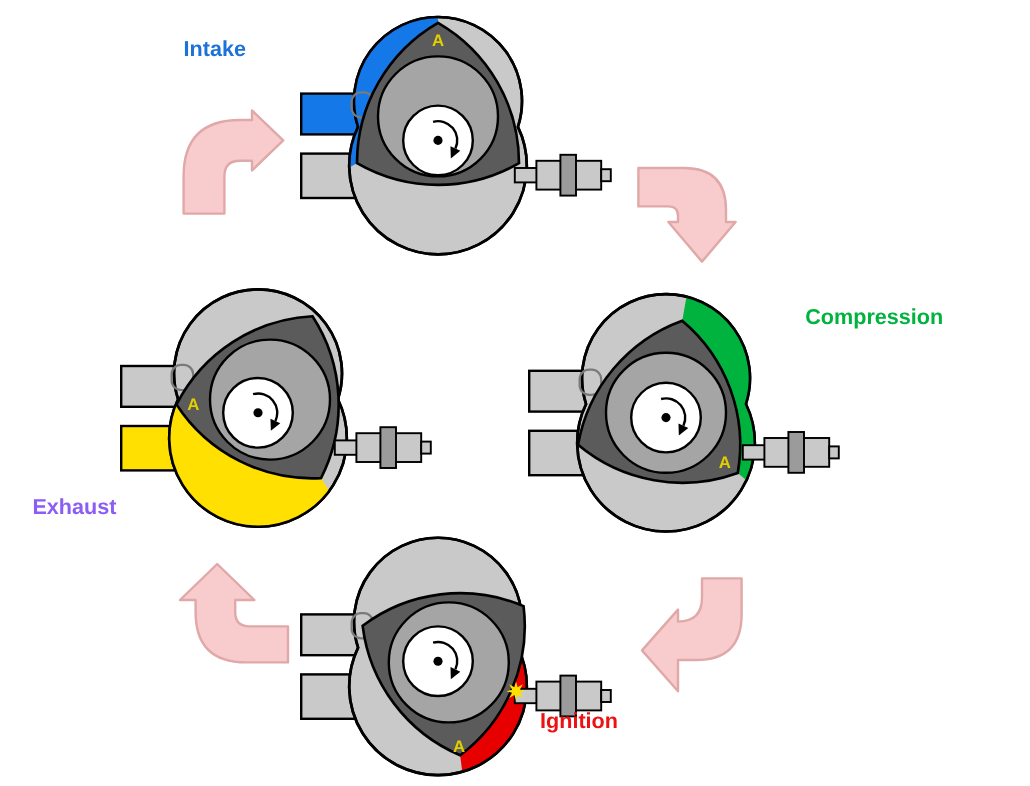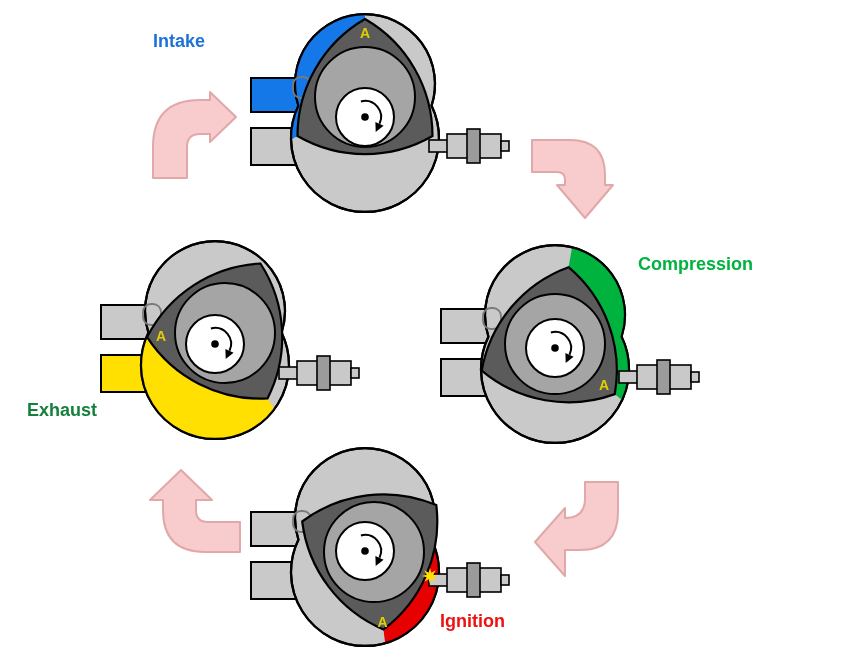--- a/index.html
+++ b/index.html
@@ -11,22 +11,22 @@
   .engine{position:absolute;width:300px;height:235px;overflow:visible;}
   #eng-intake{left:235px;top:-2px;}
   #eng-compression{left:425px;top:229px;}
   #eng-ignition{left:235px;top:432px;}
   #eng-exhaust{left:85px;top:225px;}
   .phase-label{
     position:absolute;font-size:18px;font-weight:bold;letter-spacing:0px;
     font-family:"Liberation Sans",sans-serif;white-space:nowrap;
   }
   #lbl-intake{left:153px;top:31px;}
-  #lbl-compression{left:638px;top:254px;}
-  #lbl-ignition{left:440px;top:591px;margin-top:20px;}
+  #lbl-compression{left:671px;top:254px;}
+  #lbl-ignition{left:450px;top:591px;}
   #lbl-exhaust{left:27px;top:400px;}
 </style>
 </head>
 <body>
 
 <div class="stage">
 
   <svg class="overlay" viewBox="0 0 858 655">
     <path class="cycle-arrow" d="M153,178 L153,147 Q153,100 200,100 L210,100 L210,92 L236,117 L210,142 L210,134 L200,134 Q187,134 187,147 L187,178 Z" stroke-width="2" stroke-linejoin="round" fill="#F8CCCC" stroke="#E0A8A8"></path>
     <path class="cycle-arrow" d="M532,140 L570,140 Q605,140 605,175 L605,185 L613,185 L585,218 L557,185 L565,185 L565,180 Q565,172 557,172 L532,172 Z" stroke-width="2" stroke-linejoin="round" fill="#F8CCCC" stroke="#E0A8A8"></path>
@@ -128,15 +128,15 @@
       <text x="-53.9" y="1.3" fill="#E3CF00" text-anchor="middle" font-size="14" font-weight="bold" font-family="&quot;Liberation Sans&quot;,sans-serif">A</text>
       <rect x="64" y="27" width="20" height="12" fill="#C9C9C9" stroke="#000000" stroke-width="1.6"></rect>
       <rect x="82" y="21" width="54" height="24" fill="#C9C9C9" stroke="#000000" stroke-width="1.6"></rect>
       <rect x="102" y="16" width="13" height="34" fill="#9B9B9B" stroke="#000000" stroke-width="1.6"></rect>
       <rect x="136" y="28" width="8" height="10" fill="#C9C9C9" stroke="#000000" stroke-width="1.6"></rect>
     </svg>
 
   <div class="phase-label" id="lbl-intake" style="color: rgb(28, 114, 216);">Intake</div>
   <div class="phase-label" id="lbl-compression" style="color: rgb(0, 179, 62);">Compression</div>
   <div class="phase-label" id="lbl-ignition" style="color: rgb(238, 17, 17);">Ignition</div>
-  <div class="phase-label" id="lbl-exhaust" style="color: #15803d;">Exhaust</div>
+  <div class="phase-label" id="lbl-exhaust" style="color: #8b5cf6; margin-top: 12px;">Exhaust</div>
 
 </div>
 
 </body></html>

